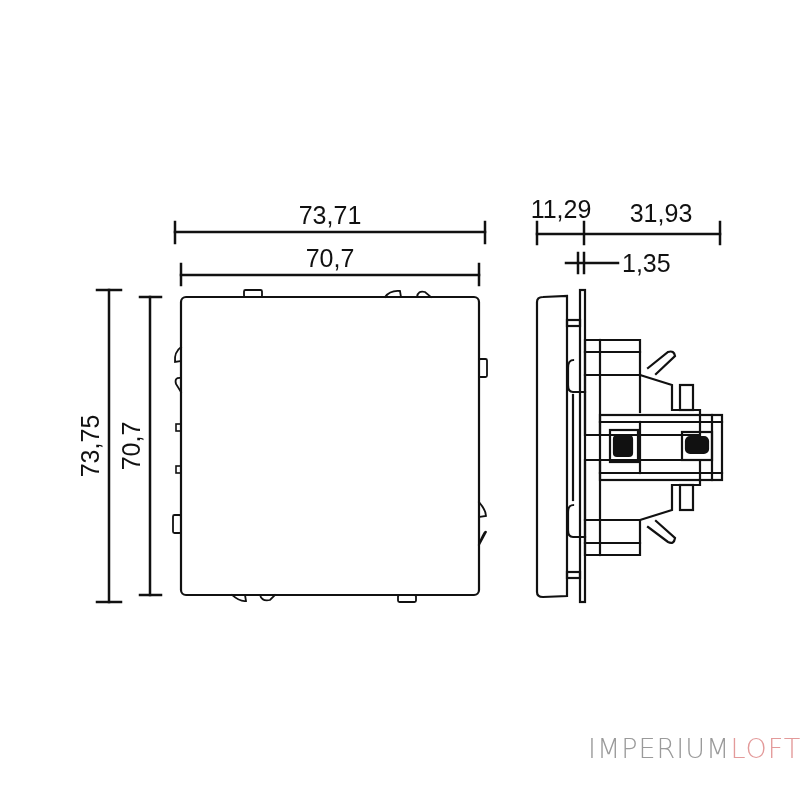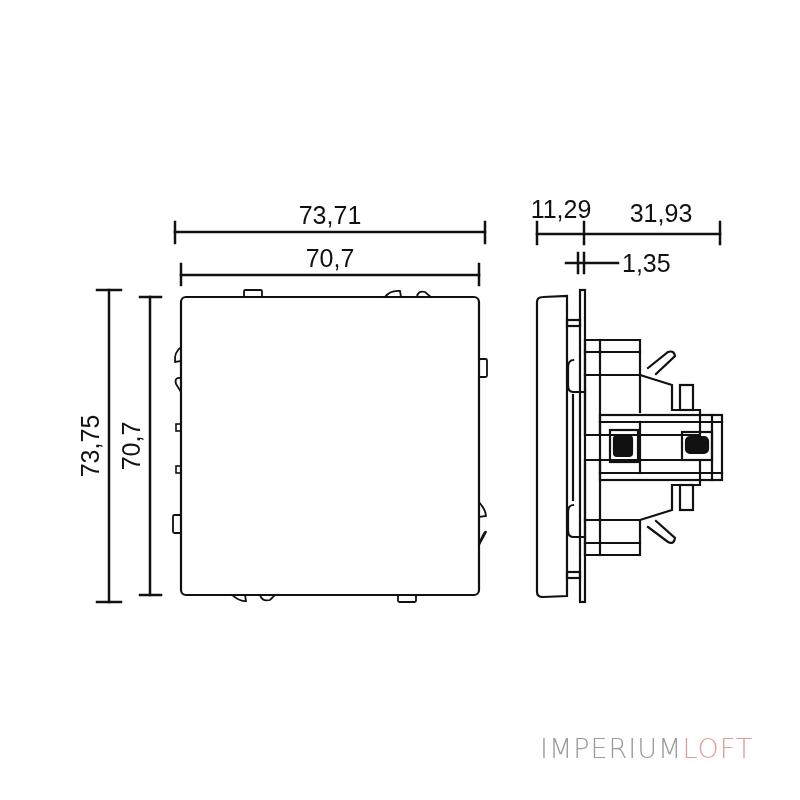--- a/index.html
+++ b/index.html
@@ -1,20 +1,20 @@
 <!DOCTYPE html>
 <html><head>
   <meta charset="utf-8">
   <style>
     html, body { margin: 0; padding: 0; background: #ffffff; }
     body { width: 800px; height: 800px; position: relative; overflow: hidden; font-family: "Liberation Sans", sans-serif; }
     svg { position: absolute; left: 0; top: 0; }
     .dim-text { font-family: "Liberation Sans", sans-serif; font-size: 25px; fill: #111111; }
     .logo { position: absolute; left: 540px; top: 733px; font-family: "DejaVu Sans", sans-serif; font-size: 27px; letter-spacing: 1px; font-weight: 300; }
-    .logo .a { color: #9a9a9a; }
+    .logo .a { color: #9a9a9a; margin-left: 48px; }
     .logo .b { color: #e39a9a; }
   </style>
 </head>
 <body>
 
 <svg width="800" height="800" viewBox="0 0 800 800">
   <g stroke="#111" stroke-width="2.5" fill="none" stroke-linecap="square">
 
     <g>
       <line x1="175" y1="232" x2="485" y2="232"></line>

